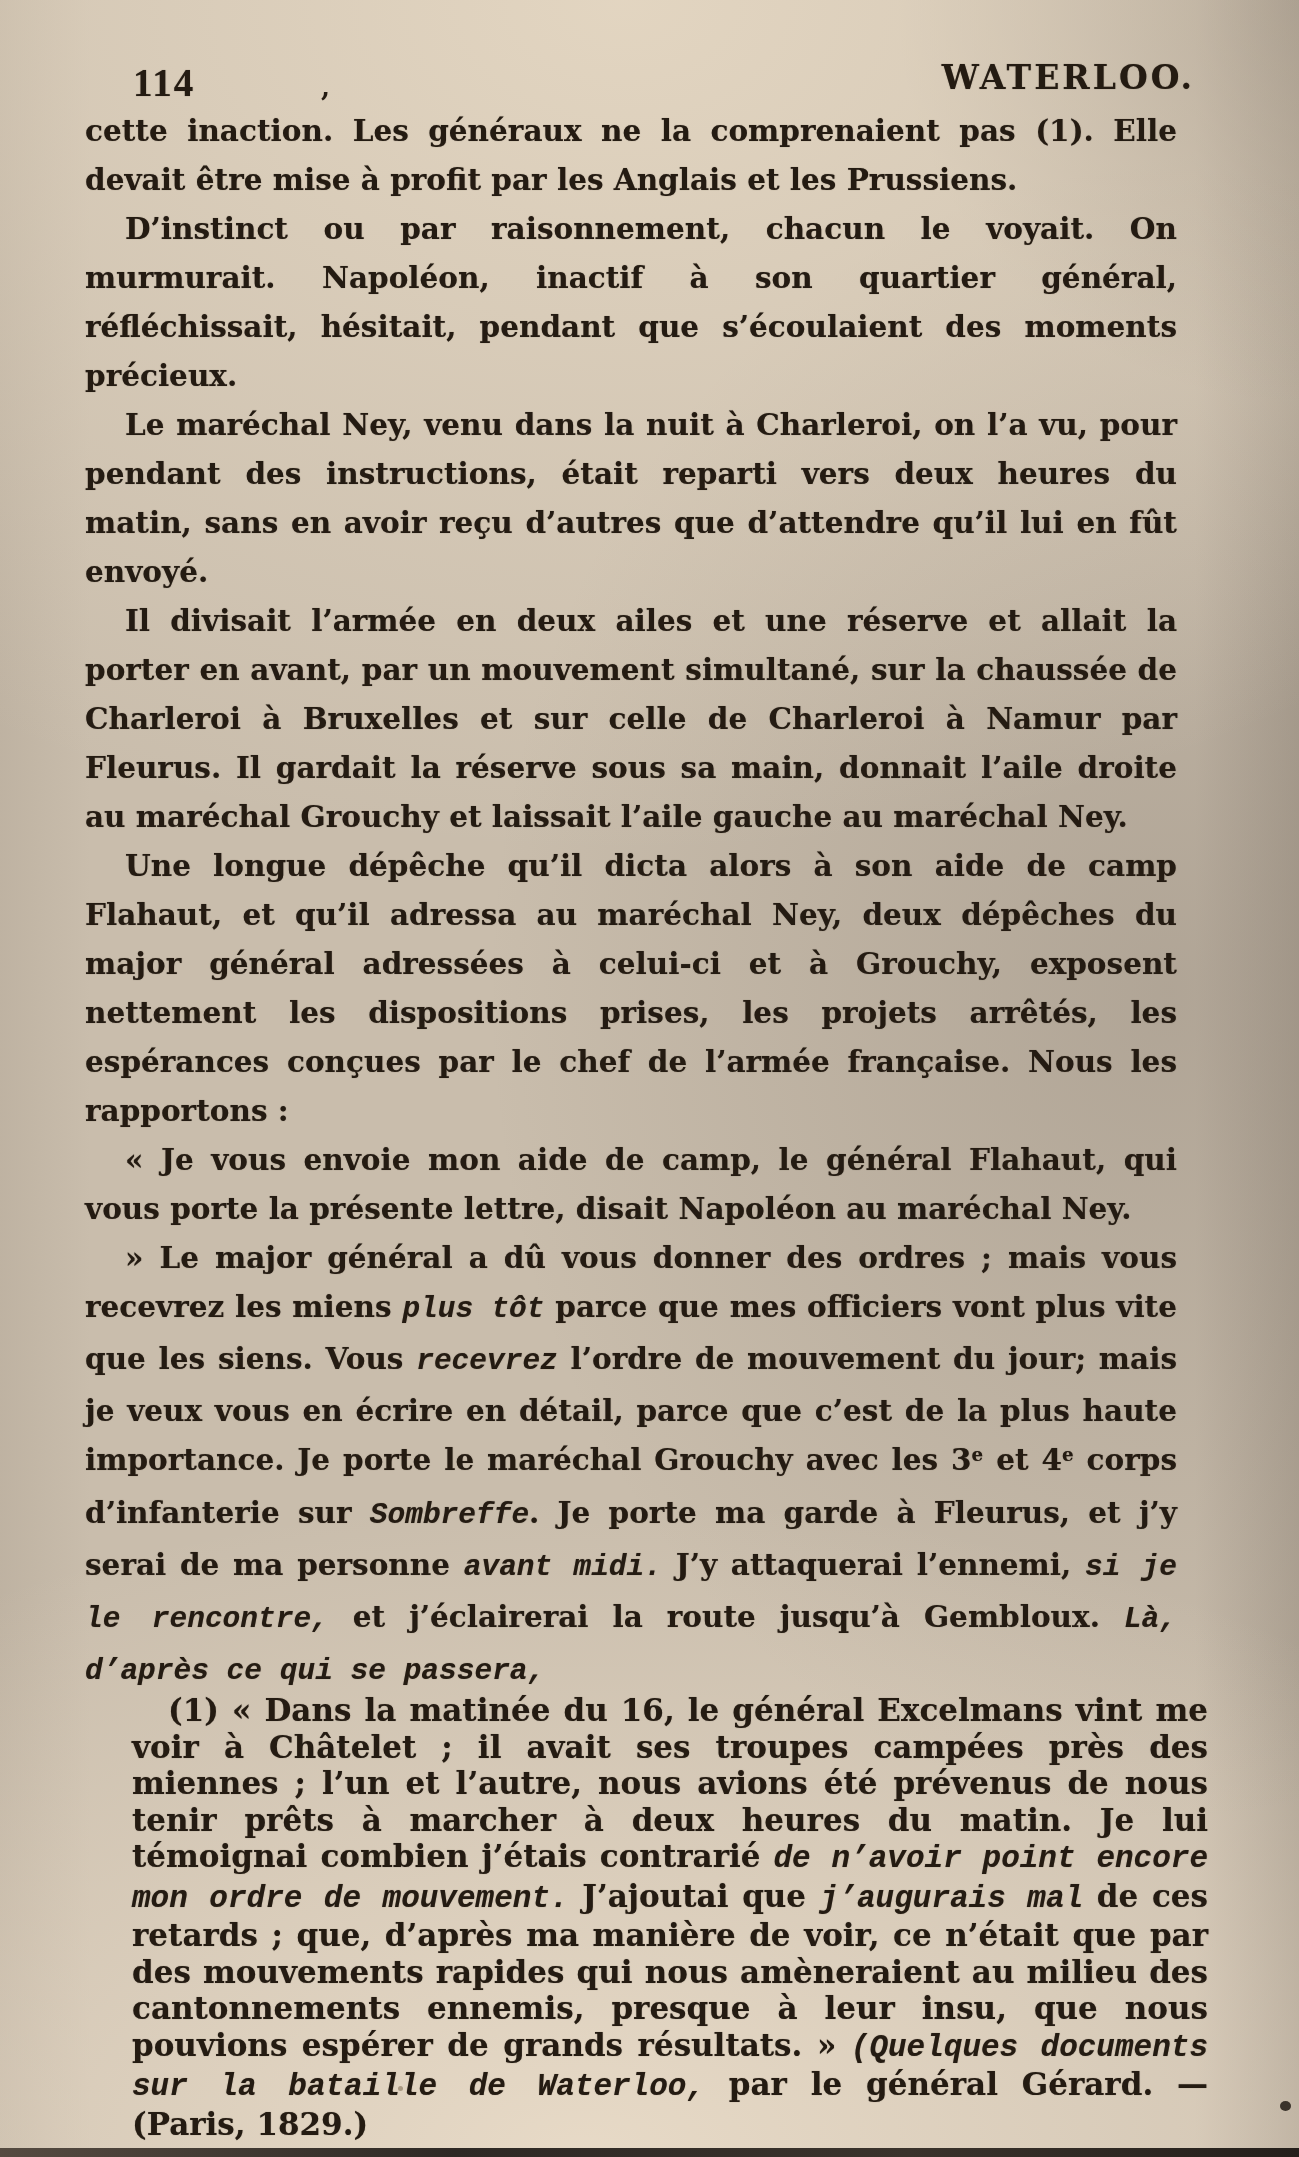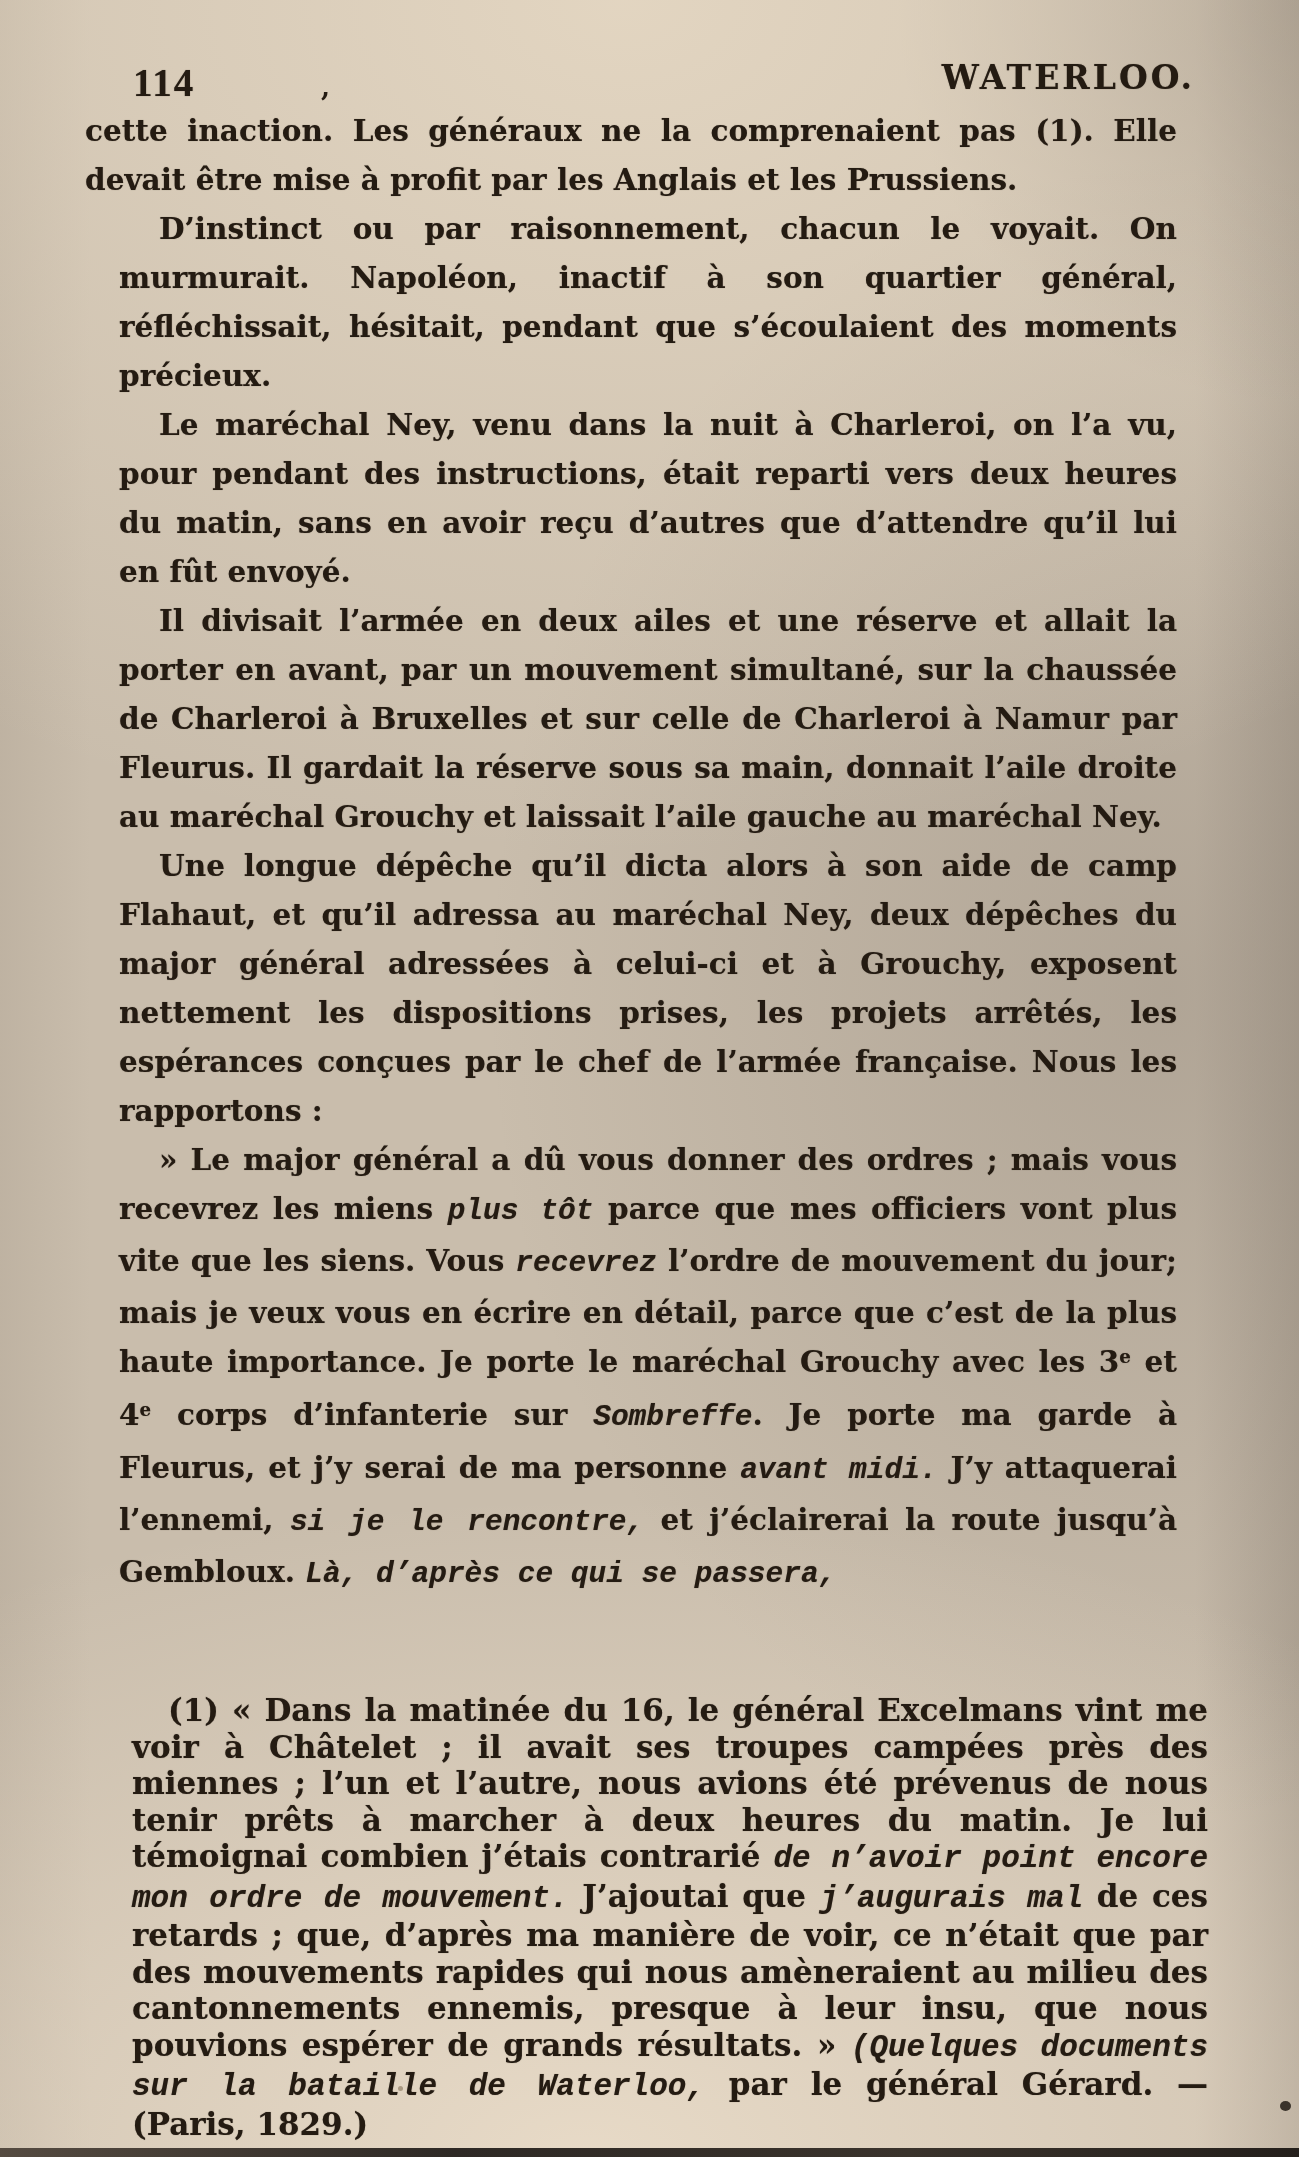--- a/index.html
+++ b/index.html
@@ -53,21 +53,21 @@
     text-shadow: 0 0 1px rgba(36,27,18,.55);
   }
   .bodytext {
     position: absolute; left: 85px; top: 106px; width: 1092px;
     color: #241b12;
     font-size: 29.5px; font-weight: bold; line-height: 49px;
     text-align: justify;
     text-shadow: 0 0 1px rgba(36,27,18,.45);
   }
   .para { margin: 0; }
-  .ind { text-indent: 40px; margin-left: 34px; }
+  .ind { text-indent: 40px; }
   .footnote {
     position: absolute; left: 132px; top: 1692px; width: 1076px;
     color: #241b12;
     font-size: 31px; font-weight: bold; line-height: 36.5px;
     text-align: justify;
     text-shadow: 0 0 1px rgba(36,27,18,.45);
   }
   .fn { text-indent: 36px; }
   .it { font-style: italic; font-family: Liberation Mono, monospace; }
   .sup { font-size: 62%; position: relative; top: -0.52em; }
@@ -82,20 +82,21 @@
     <span class="stray">,</span>
     <span class="runtitle">WATERLOO.</span>
   </header>
 
   <main class="bodytext">
     <p class="para"><span>cette inaction. Les généraux ne la comprenaient pas (1). Elle devait être mise à  profit par les Anglais et les Prussiens.</span></p>
     <p class="para ind"><span>D’instinct ou par raisonnement, chacun le voyait.  On murmurait. Napoléon, inactif à son quartier général, réfléchissait, hésitait, pendant que s’écoulaient des moments précieux.</span></p>
     <p class="para ind"><span>Le maréchal Ney, venu dans la nuit à Charleroi, on l’a vu, pour pendant des instructions, était reparti vers deux heures du matin, sans en avoir reçu d’autres que d’attendre qu’il lui en fût envoyé.</span></p>
     <p class="para ind"><span>Il divisait l’armée en deux ailes et une réserve et allait la porter en avant, par un mouvement simultané, sur la chaussée de Charleroi à Bruxelles et sur celle de Charleroi à Namur par Fleurus. Il gardait la réserve sous sa main, donnait l’aile droite au maréchal Grouchy et laissait l’aile gauche au maréchal Ney.</span></p>
     <p class="para ind"><span>Une longue dépêche qu’il dicta alors à son aide de camp Flahaut, et qu’il adressa au maréchal Ney, deux dépêches du major général adressées à celui-ci et à Grouchy, exposent nettement les dispositions prises, les projets arrêtés, les espérances conçues par le chef de l’armée française. Nous les rapportons :</span></p>
+    <p class="para ind"><span>« Je vous envoie mon aide de camp, le général Flahaut, qui vous porte la présente lettre, disait Napoléon au maréchal Ney.</span></p>
     <p class="para ind"><span>» Le major général a dû vous donner des ordres ; mais vous recevrez les miens </span><span class="it">plus tôt</span><span> parce que mes officiers vont plus vite que les siens. Vous </span><span class="it">recevrez</span><span> l’ordre de mouvement du jour; mais je veux vous en écrire en détail, parce que c’est de la plus haute importance. Je porte le maréchal Grouchy avec les  3</span><span class="sup">e</span><span> et 4</span><span class="sup">e</span><span> corps d’infanterie sur </span><span class="it">Sombreffe</span><span>. Je porte ma garde à Fleurus,  et j’y serai de ma personne </span><span class="it">avant midi.</span><span> J’y attaquerai l’ennemi, </span><span class="it">si je le rencontre,</span><span> et j’éclairerai la route jusqu’à Gembloux. </span><span class="it">Là, d’après ce qui se passera,</span></p>
   </main>
 
   <section class="footnote">
     <p class="para fn"><span>(1) « Dans la matinée du 16, le général Excelmans vint me voir à Châtelet ; il avait ses troupes campées près des miennes ; l’un et l’autre, nous avions été prévenus de nous tenir prêts à marcher à deux  heures du matin. Je lui témoignai combien j’étais  contrarié </span><span class="it">de n’avoir point encore mon ordre de mouvement.</span><span> J’ajoutai que </span><span class="it">j’augurais mal</span><span> de ces retards ; que, d’après ma manière de voir, ce n’était que par des mouvements rapides qui nous amèneraient au milieu des cantonnements ennemis, presque à leur insu, que nous pouvions espérer de grands résultats. » </span><span class="it">(Quelques documents sur la bataille de Waterloo,</span><span> par le général Gérard. — (Paris, 1829.)</span></p>
   </section>
 
   <div class="edge-bottom"></div>
   <div class="speck"></div>
   <div class="speck2"></div>

